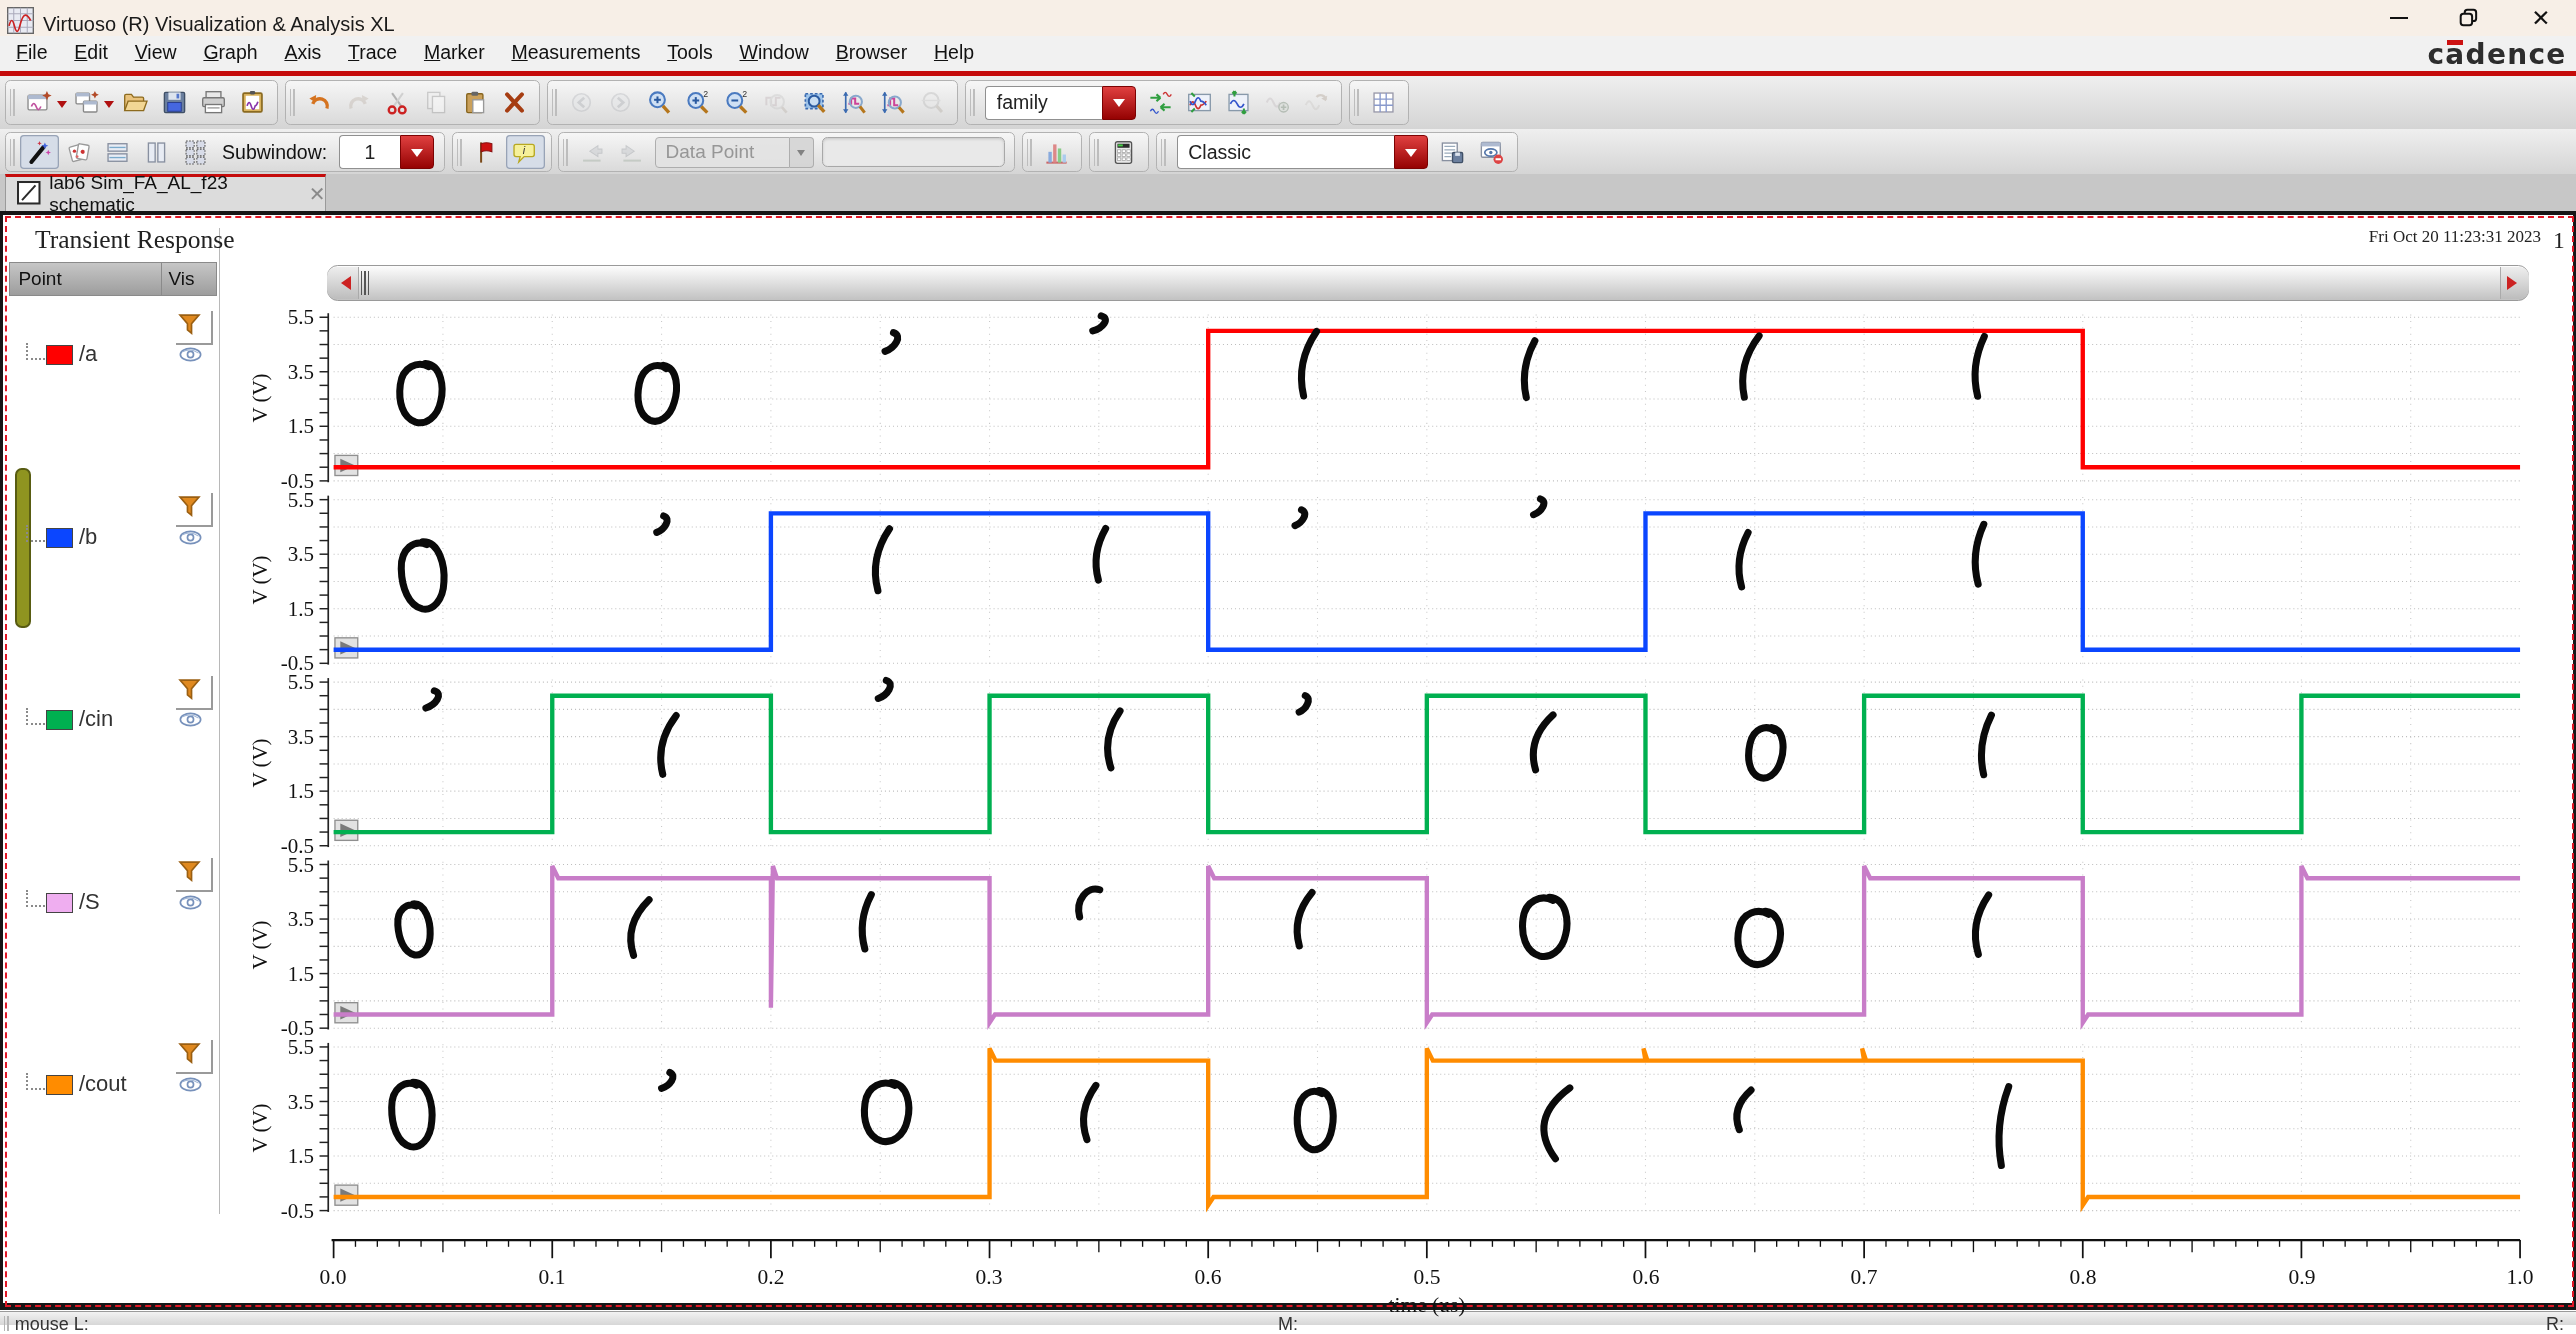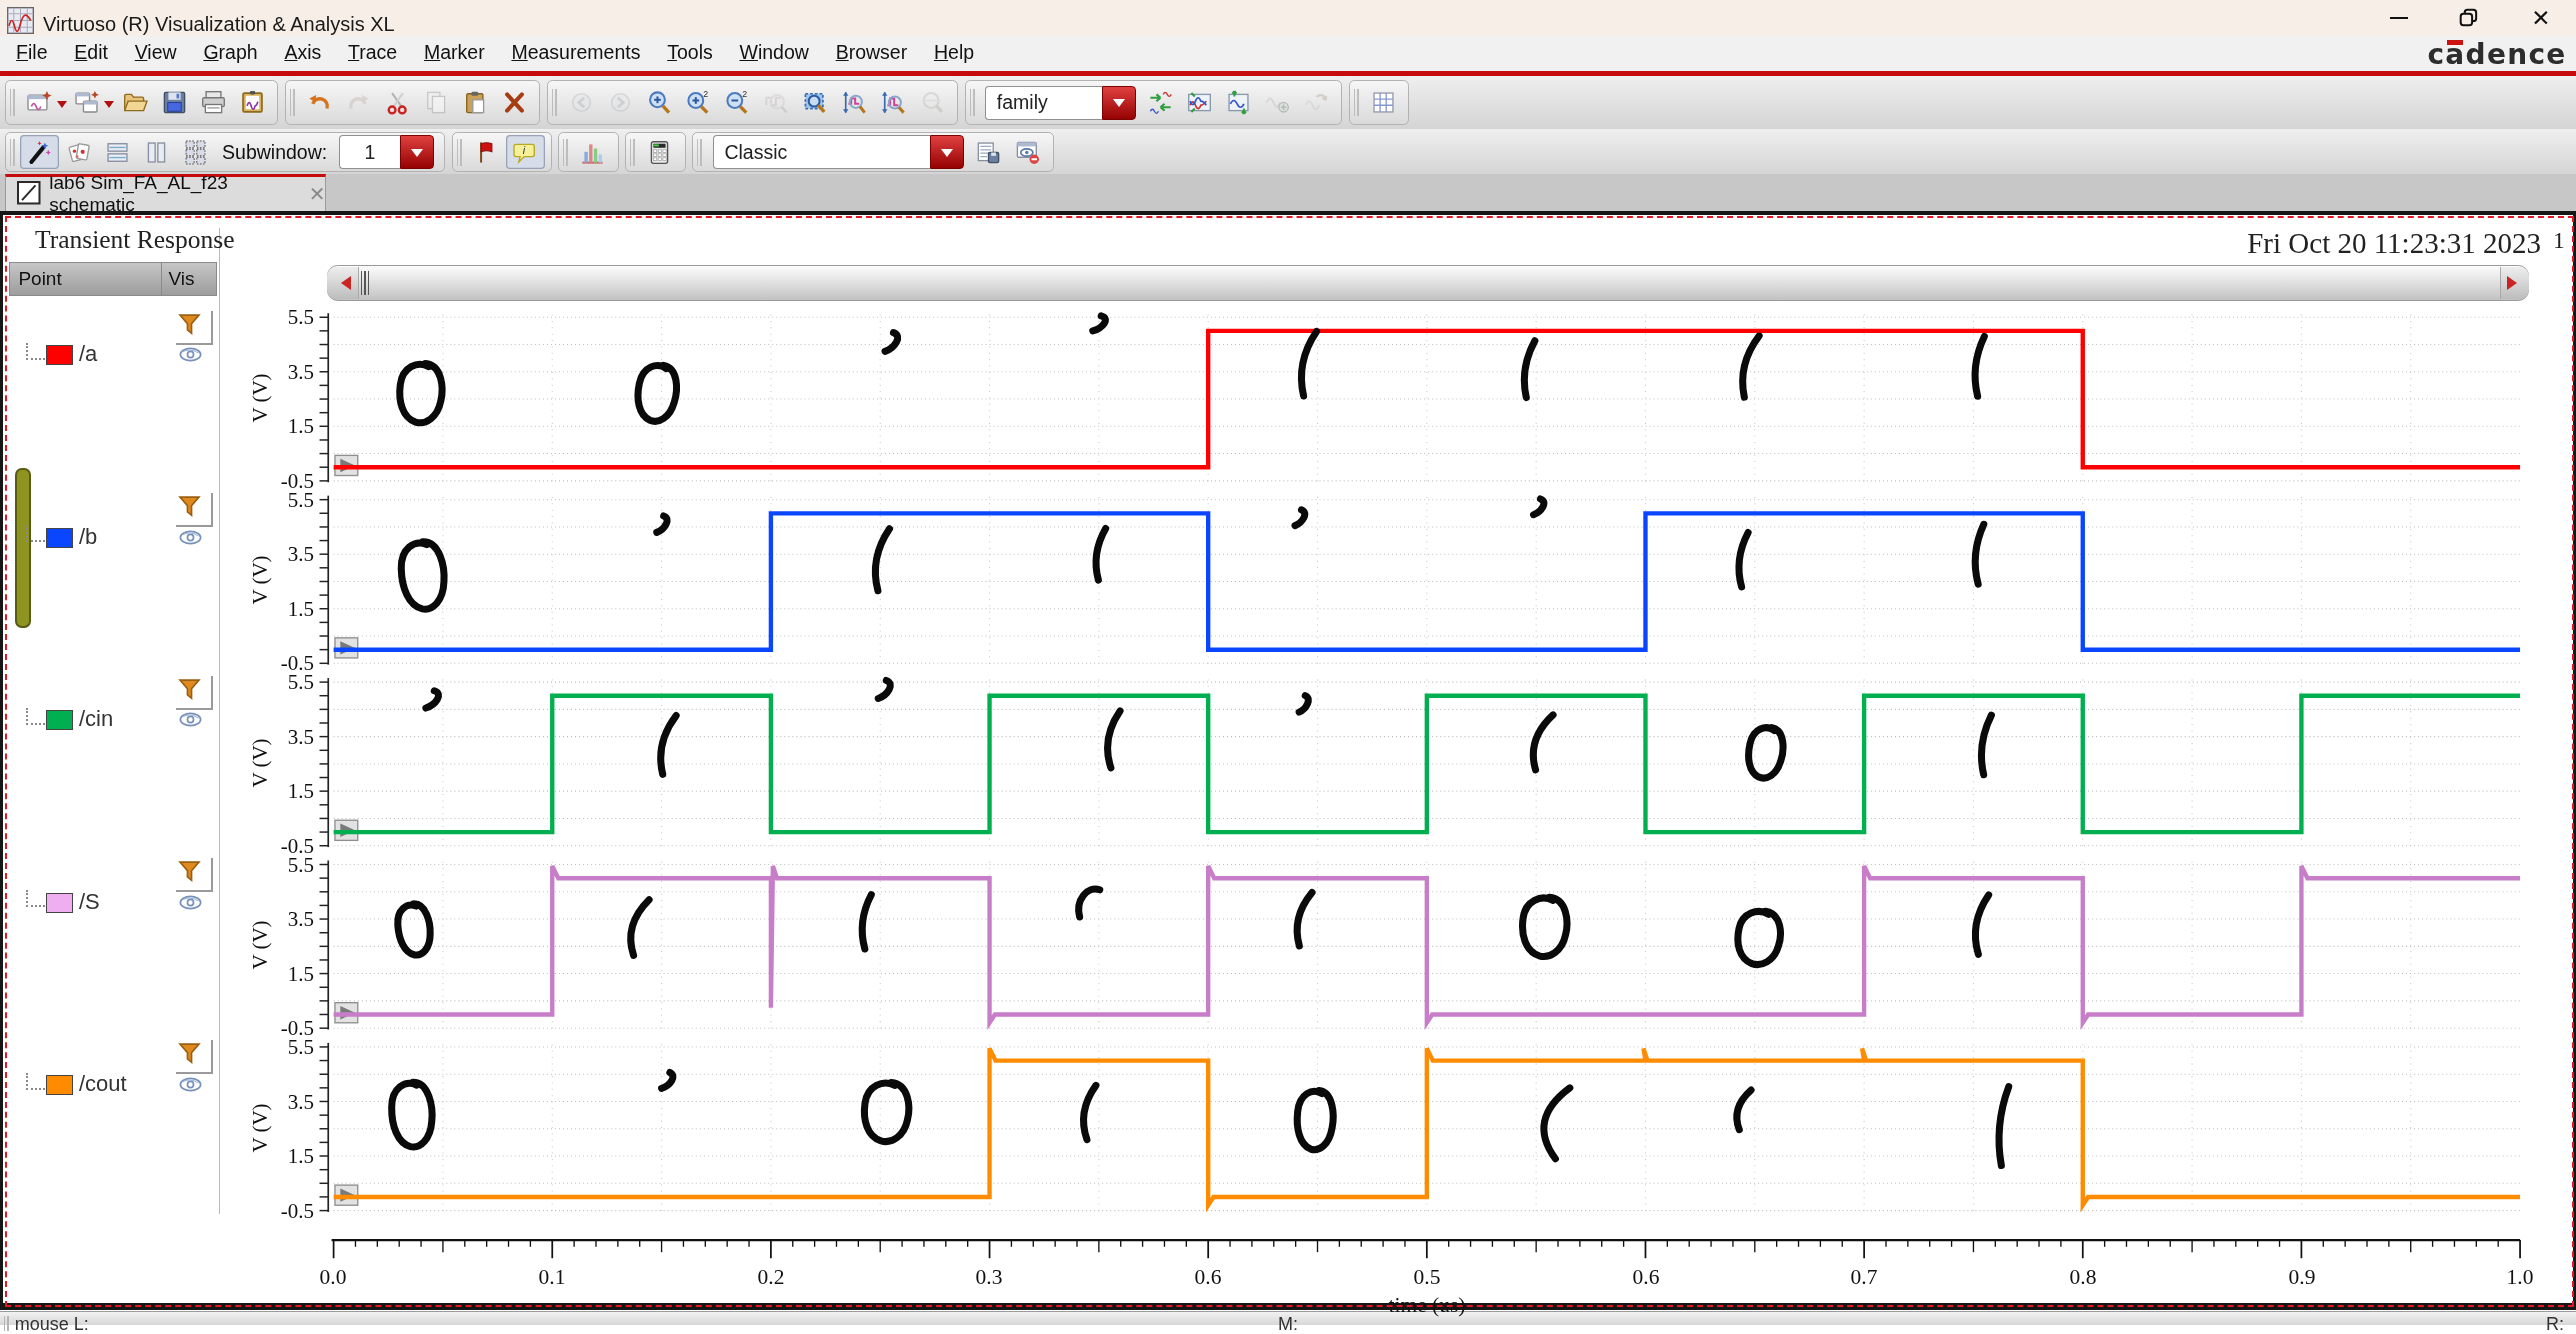--- a/index.html
+++ b/index.html
@@ -52,21 +52,21 @@
   .tab{position:absolute;left:5.4px;top:0;width:321px;height:37px;background:#dcdcdc;border-top:3.4px solid #c50b0b;
        border-left:1.3px solid #9a9a9a;border-right:1.3px solid #9a9a9a;display:flex;align-items:center;box-sizing:border-box}
   .tab .ticon{margin:0 8px 0 9.4px}
   .tab .tlabel{font-size:19px;color:#111}
   .tab .tclose{margin-left:14.8px;font-size:20px;color:#8a8a8a}
   
   .main{position:absolute;left:0;top:211px;width:2576px;height:1099px;background:#fff;box-sizing:border-box;
         border-left:3.4px solid #161616;border-right:3.4px solid #161616;border-top:4.7px solid #161616;border-bottom:7.4px solid #161616}
   .dashed-border{position:absolute;left:4.7px;top:216px;width:2565px;height:1087px;border:2.7px dashed #e01826;pointer-events:none;z-index:30}
   .graph-title{position:absolute;left:35px;top:225px;font-family:"Liberation Serif",serif;font-size:25.5px;color:#222;z-index:5}
-  .timestamp{position:absolute;right:35px;top:227px;font-family:"Liberation Serif",serif;font-size:29px;color:#222;z-index:5}
+  .timestamp{position:absolute;right:35px;top:227px;font-family:"Liberation Serif",serif;font-size:17px;color:#222;z-index:5}
   .timestamp-suffix{position:absolute;left:2553px;top:227px;font-family:"Liberation Serif",serif;font-size:23.5px;color:#222;z-index:5}
   
   .panel-header{position:absolute;left:9.4px;top:262px;width:208px;height:34px;z-index:5;
       background:linear-gradient(#c6c6c6,#9d9d9d);border:1.3px solid #8a8a8a;box-sizing:border-box;display:flex;align-items:center}
   .panel-header .nh{font-size:19px;padding-left:8px;flex:1}
   .panel-header .vh{font-size:19px;width:48px;border-left:1.3px solid #8a8a8a;padding-left:6.7px;height:100%;display:flex;align-items:center}
   .panel-divider{position:absolute;left:219px;top:228px;width:1.3px;height:986px;background:#b8b8b8;z-index:4}
   .sig-tree{position:absolute;width:17.4px;height:14.8px;border-left:2px dotted #8a8a8a;border-bottom:2px dotted #8a8a8a;z-index:5}
   .sig-swatch{position:absolute;width:25px;height:18px;border:0.7px solid #444;z-index:5}
   .sig-name{position:absolute;font-size:22px;color:#333;z-index:5}
@@ -430,20 +430,40 @@
           <line x1="12" y1="5" x2="12" y2="35" stroke="#7a4a1a" stroke-width="3"></line>
           <path d="M12 7 q8 -3 16 0 v12 q-8 -3 -16 0 z" fill="#cc1111" stroke="#881111" stroke-width="1.5"></path>
         </svg>
       </div>
       <div class="tbtn pressed">
         <svg width="27" height="27" viewBox="0 0 40 40">
           <path d="M6 8 h24 q3 0 3 3 v12 q0 3 -3 3 h-12 l-8 8 2 -8 h-6 q-3 0 -3 -3 v-12 q0 -3 3 -3z" fill="#f6f09a" stroke="#b8a820" stroke-width="2"></path>
           <text x="16" y="22" font-size="16" font-style="italic" fill="#333">i</text>
         </svg>
       </div>
+    </div>
+    <div class="tgroup">
+      <div class="grip"></div>
+      <div class="tbtn disabled">
+        <svg width="27" height="27" viewBox="0 0 40 40">
+          <path d="M28 10 l-12 8 12 8 v-5 h6 v-6 h-6z" fill="#b8c6dd" stroke="#8aa0bb" stroke-width="1.5"></path>
+          <path d="M6 32 h26" stroke="#77bb77" stroke-width="3"></path>
+        </svg>
+      </div>
+      <div class="tbtn disabled">
+        <svg width="27" height="27" viewBox="0 0 40 40">
+          <path d="M12 10 l12 8 -12 8 v-5 h-6 v-6 h6z" fill="#b8c6dd" stroke="#8aa0bb" stroke-width="1.5"></path>
+          <path d="M8 32 h26" stroke="#77bb77" stroke-width="3"></path>
+        </svg>
+      </div>
+      <div class="gray-select">
+        <div class="gray-field" style="min-width:114px">Data Point</div>
+        <div class="gray-btn"></div>
+      </div>
+      <div class="val-input"></div>
     </div>
     <div class="tgroup">
       <div class="grip"></div>
       <div class="tbtn">
         <svg width="27" height="27" viewBox="0 0 40 40">
           <path d="M5 35 h30" stroke="#cc6666" stroke-width="3"></path>
           <rect x="8" y="19" width="5" height="16" fill="#88aadd"></rect>
           <rect x="15" y="8" width="5" height="27" fill="#dd8888"></rect>
           <rect x="22" y="14" width="5" height="21" fill="#88cc88"></rect>
           <rect x="29" y="23" width="5" height="12" fill="#aaccee"></rect>

